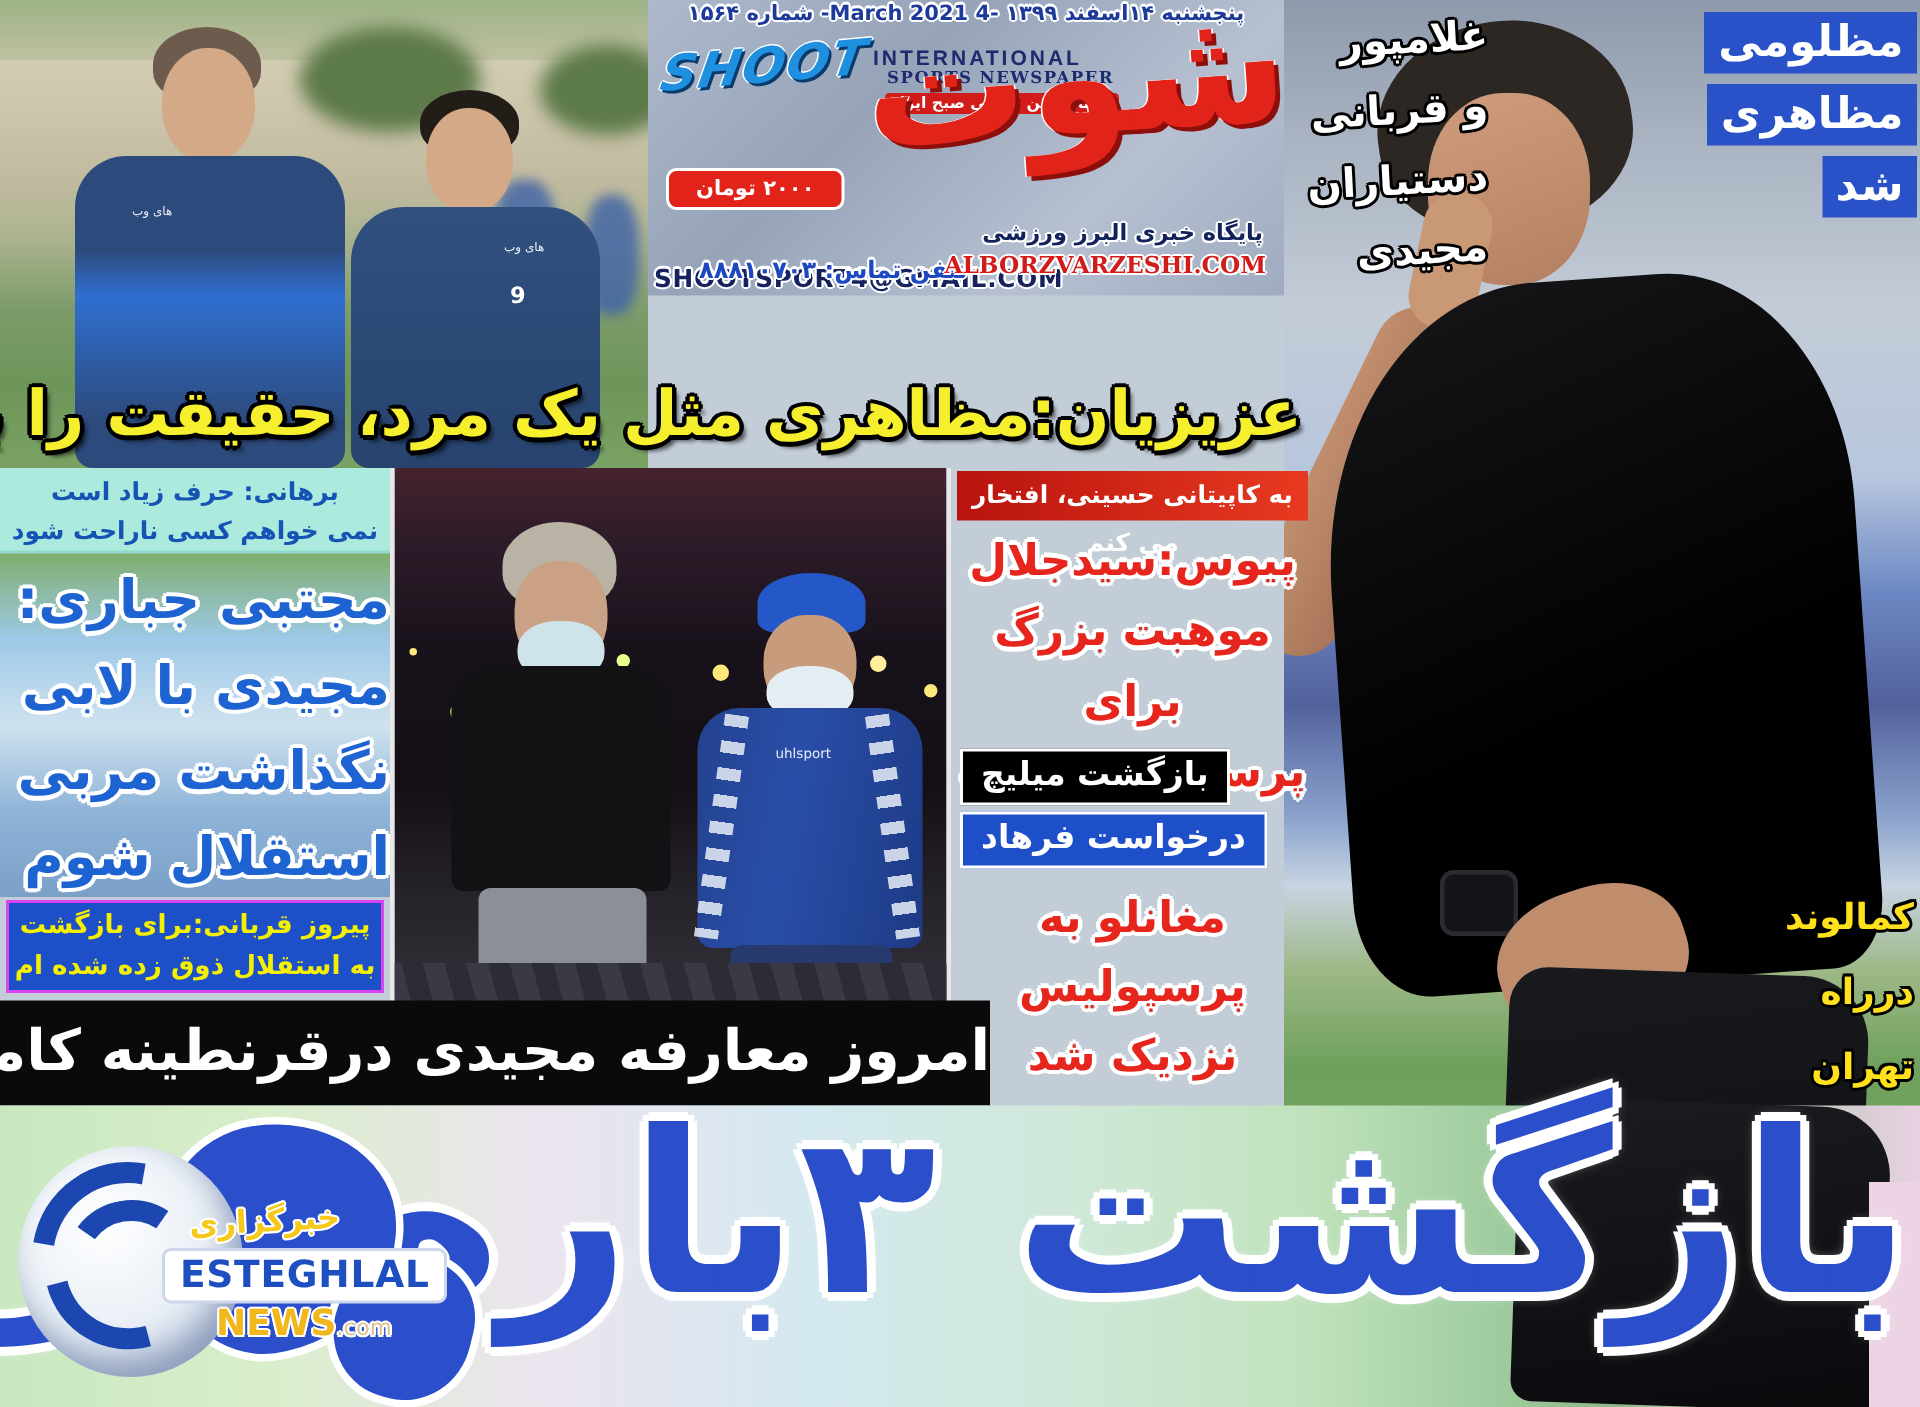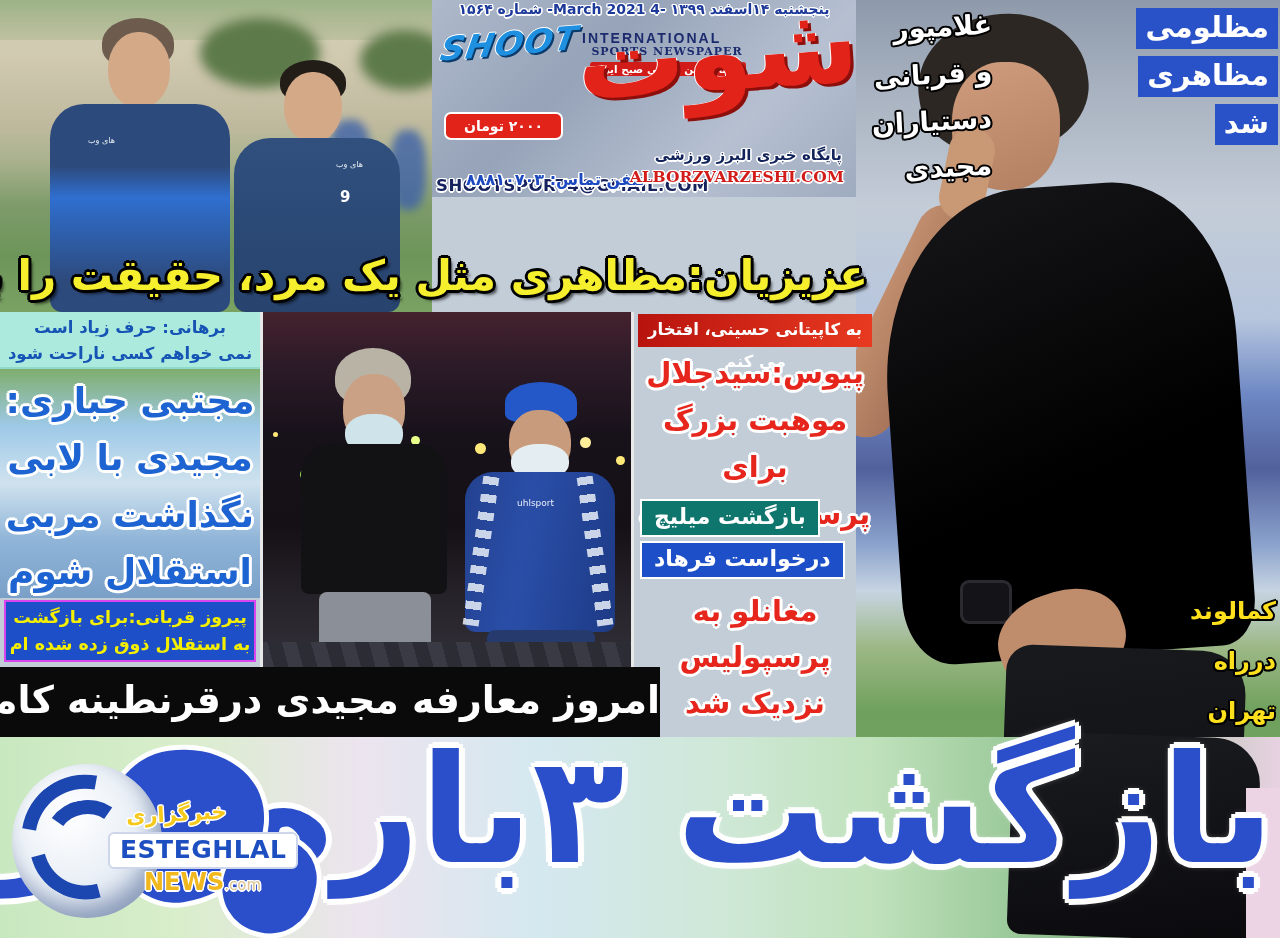--- a/index.html
+++ b/index.html
@@ -73,21 +73,21 @@
 
   
   .court-strip{left:486px;top:197px;width:370px;height:46px;background:linear-gradient(180deg,#2f64da,#1c44ad);
     border:2px solid #fff;box-sizing:border-box;color:#fff;font-size:25px;text-align:center;line-height:42px;}
   .azizian{left:0;top:244px;width:868px;height:68px;color:#f6ef2d;font-size:42px;text-align:center;line-height:64px;white-space:nowrap;}
 
   .borhani{left:0;top:312px;width:260px;height:57px;background:#aceade;border-bottom:2px solid #8edacb;
     color:#1553b5;font-size:16.5px;text-align:center;line-height:26px;padding-top:3px;box-sizing:border-box;}
   .jabbari-bg{left:0;top:369px;width:260px;height:229px;overflow:hidden;
     background:linear-gradient(180deg,#7fae6d 0%,#9ec9e8 25%,#cfe2ee 50%,#8fb4d8 75%,#7aa0c8 100%);}
-  .jabbari{left:0;top:372px;width:260px;color:#1d64d2;font-size:36px;text-align:center;line-height:57px;}
+  .jabbari{left:0;top:372px;width:260px;color:#1d64d2;font-size:36px;line-height:57px;}
   .ghorbani{left:4px;top:600px;width:252px;height:62px;background:#1d50c8;border:2px solid #d946ef;box-sizing:border-box;
     color:#f5ef00;font-size:17.5px;text-align:center;line-height:27px;padding-top:2px;}
 
   
   .ph-night{left:260px;top:312px;width:374px;height:368px;overflow:hidden;border-left:3px solid #e8e8e8;border-right:3px solid #e8e8e8;box-sizing:border-box;
     background:linear-gradient(180deg,#45222e 0%,#2c1b28 14%,#17111a 34%,#151015 58%,#27232b 78%,#33323a 100%);}
   .np-lights{left:10px;top:120px;width:5px;height:5px;border-radius:50%;background:#ffe87a;
     box-shadow:60px 18px 0 3px #ffef9a,140px 6px 0 2px #e8ff8a,205px 14px 0 3px #ffe87a,258px 22px 0 2px #cfe87a,
                310px 8px 0 3px #ffef9a,345px 26px 0 2px #ffe87a,105px 30px 0 2px #9fe86a,30px 40px 0 3px #8fd85a;}
   .np-man1{left:30px;top:36px;width:160px;height:332px;}
@@ -104,21 +104,21 @@
     background:linear-gradient(100deg,#23418f 0%,#2a4ea8 40%,#1d3a85 100%);}
   .np-stripe{position:absolute;width:16px;height:150px;background:repeating-linear-gradient(180deg,#e8eef8 0 8px,transparent 8px 18px);opacity:.85;}
   .np-brand{position:absolute;left:58px;top:116px;color:#e8eef8;font-size:9px;}
   .np-pants{position:absolute;left:28px;top:248px;width:108px;height:50px;background:#273a6e;border-radius:8px;}
   .np-ground{left:0;top:330px;width:374px;height:38px;background:repeating-linear-gradient(75deg,#3a3a44 0 14px,#2c2c34 14px 28px);}
 
   
   .hosseini{left:638px;top:314px;width:234px;height:33px;background:linear-gradient(90deg,#b8130e,#e83a20);
     color:#fff;font-size:16.5px;text-align:center;line-height:32px;}
   .pious{left:636px;top:350px;width:238px;color:#e6251c;font-size:29px;text-align:center;line-height:47px;}
-  .milic1{left:640px;top:499px;background:#0f766e;border:2px solid #fff;color:#fff;font-size:22px;padding:3px 12px 6px 12px;text-align:right;}
+  .milic1{left:640px;top:499px;background:#000000;border:2px solid #fff;color:#fff;font-size:22px;padding:3px 12px 6px 12px;text-align:right;}
   .milic2{left:640px;top:541px;background:#1d50c8;border:2px solid #fff;color:#fff;font-size:22px;padding:3px 12px 6px 12px;}
   .maghanlou{left:636px;top:588px;width:238px;color:#e6251c;font-size:29px;text-align:center;line-height:46px;}
 
   .quarantine{left:0;top:667px;width:660px;height:70px;background:#0a0a0a;color:#fff;font-size:38px;
     text-align:center;line-height:66px;white-space:nowrap;}
 
   
   .band{left:0;top:737px;width:1280px;height:201px;z-index:5;
     background:linear-gradient(90deg,#c8e8c0 0%,#d9eecb 14%,#ece4ee 28%,#d4e8f0 42%,#cfe8d8 56%,#c0e2bc 68%,#9fcc9e 78%,#8db888 84%,#e8d2e2 100%);}
   .band-legs{position:absolute;right:22px;top:-2px;width:248px;height:203px;background:linear-gradient(170deg,#1b1c20,#0a0a0d);

